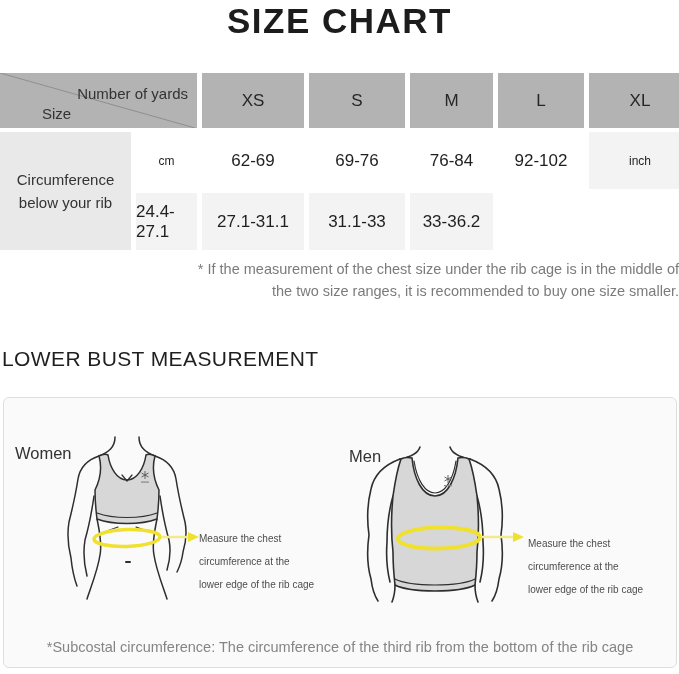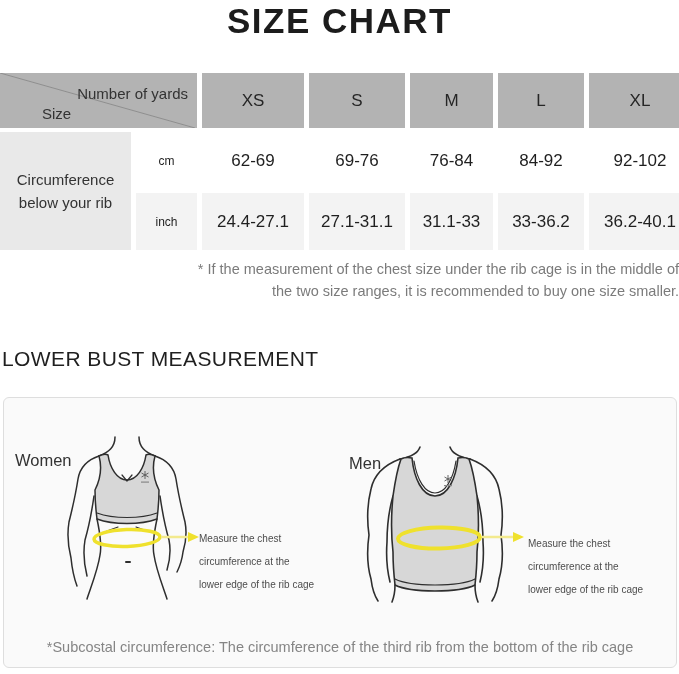--- a/index.html
+++ b/index.html
@@ -29,21 +29,21 @@
   .table-footnote{position:absolute;top:258px;left:0;width:679px;text-align:right;
     font-size:14.5px;line-height:22px;color:#7b7b7b;}
 
   
   .section-heading{position:absolute;top:347px;left:2px;font-size:21px;
     letter-spacing:0.4px;color:#1f1f1f;text-align:center;}
 
   
   .diagram-box{position:absolute;top:397px;left:3px;width:672px;height:269px;
     border:1px solid #dedede;border-radius:6px;background:#fafafa;}
-  .figure-label{position:absolute;font-size:16.5px;color:#333;margin-top:7px;}
+  .figure-label{position:absolute;font-size:16.5px;color:#333;}
   .women-label{left:11px;top:46px;}
   .men-label{left:345px;top:49px;}
   .note{position:absolute;font-size:10px;line-height:23px;color:#4d4d4d;margin-top:24px;}
   .note span{display:block;}
   .women-note{left:195px;top:105px;}
   .men-note{left:524px;top:110px;}
   .women-figure{position:absolute;left:52px;top:36px;}
   .men-figure{position:absolute;left:349px;top:46px;}
   .women-ann{position:absolute;left:87px;top:126px;}
   .men-ann{position:absolute;left:392px;top:124px;}
@@ -70,29 +70,27 @@
     <div class="cell size-head">M</div>
     <div class="cell size-head">L</div>
     <div class="cell size-head">XL</div>
 
     <div class="cell row-label">Circumference below your rib</div>
 
     <div class="cell unit">cm</div>
     <div class="cell">62-69</div>
     <div class="cell">69-76</div>
     <div class="cell">76-84</div>
-    <div class="cell">84-92</div>
     <div class="cell">92-102</div>
 
     <div class="cell unit row-inch-bg">inch</div>
     <div class="cell row-inch-bg">24.4-27.1</div>
     <div class="cell row-inch-bg">27.1-31.1</div>
     <div class="cell row-inch-bg">31.1-33</div>
     <div class="cell row-inch-bg">33-36.2</div>
-    <div class="cell row-inch-bg">36.2-40.1</div>
   </div>
 
   <div class="table-footnote">
     <span style="display:block">* If the measurement of the chest size under the rib cage is in the middle of</span>
     <span style="display:block">the two size ranges, it is recommended to buy one size smaller.</span>
   </div>
 
   <div class="section-heading">LOWER BUST MEASUREMENT</div>
 
   <div class="diagram-box">

